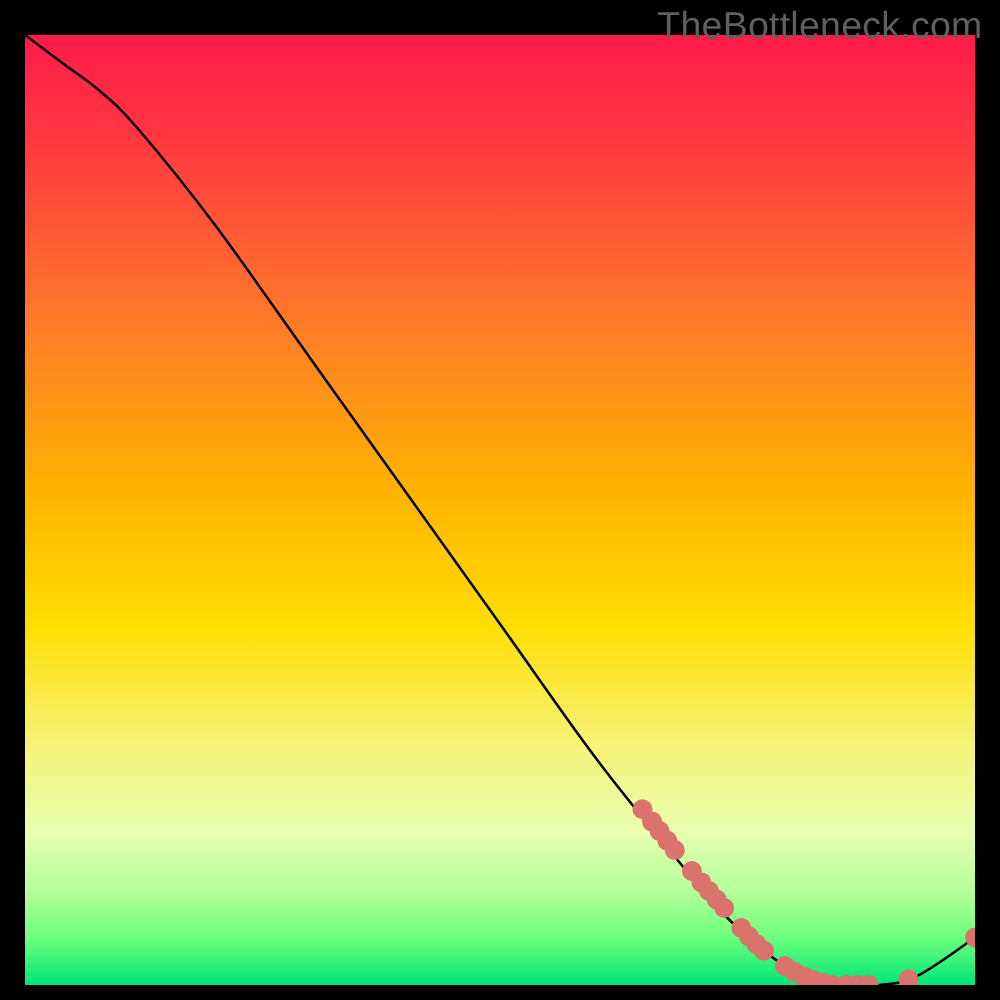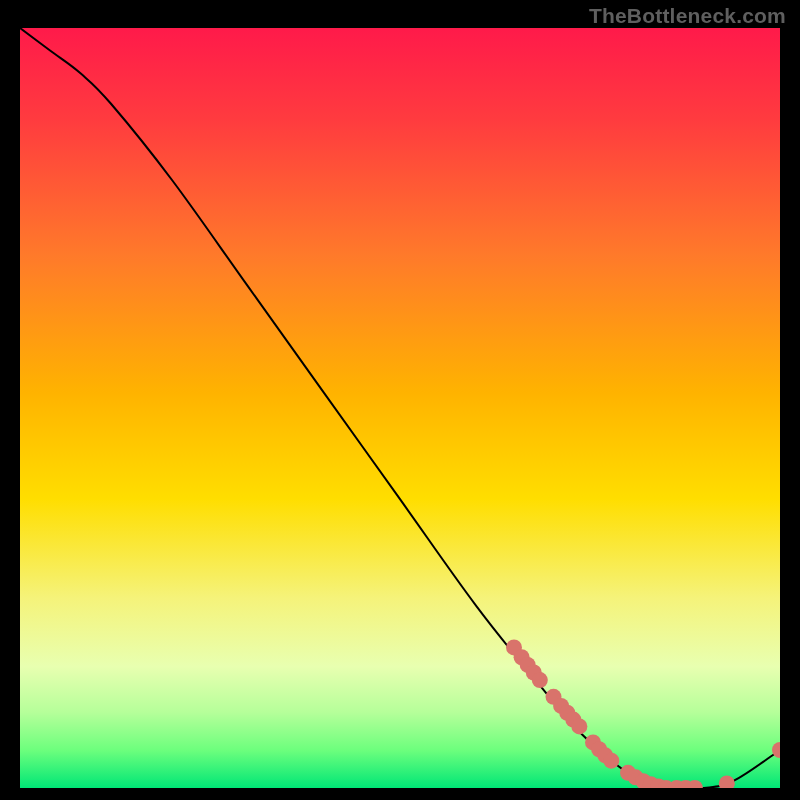--- a/index.html
+++ b/index.html
@@ -14,22 +14,22 @@
   .frame {
     position: relative;
     width: 800px;
     height: 800px;
     background: #000;
   }
   .watermark {
     position: absolute;
     top: 4px;
     right: 14px;
-    font-size: 21px;
-    font-weight: 700;
+    font-size: 30px;
+    font-weight: 400;
     color: #5f5f5f;
     letter-spacing: 0.2px;
     z-index: 10;
     user-select: none;
     margin-left: 12px;
   }
   .plot {
     position: absolute;
     left: 20px;
     top: 28px;

